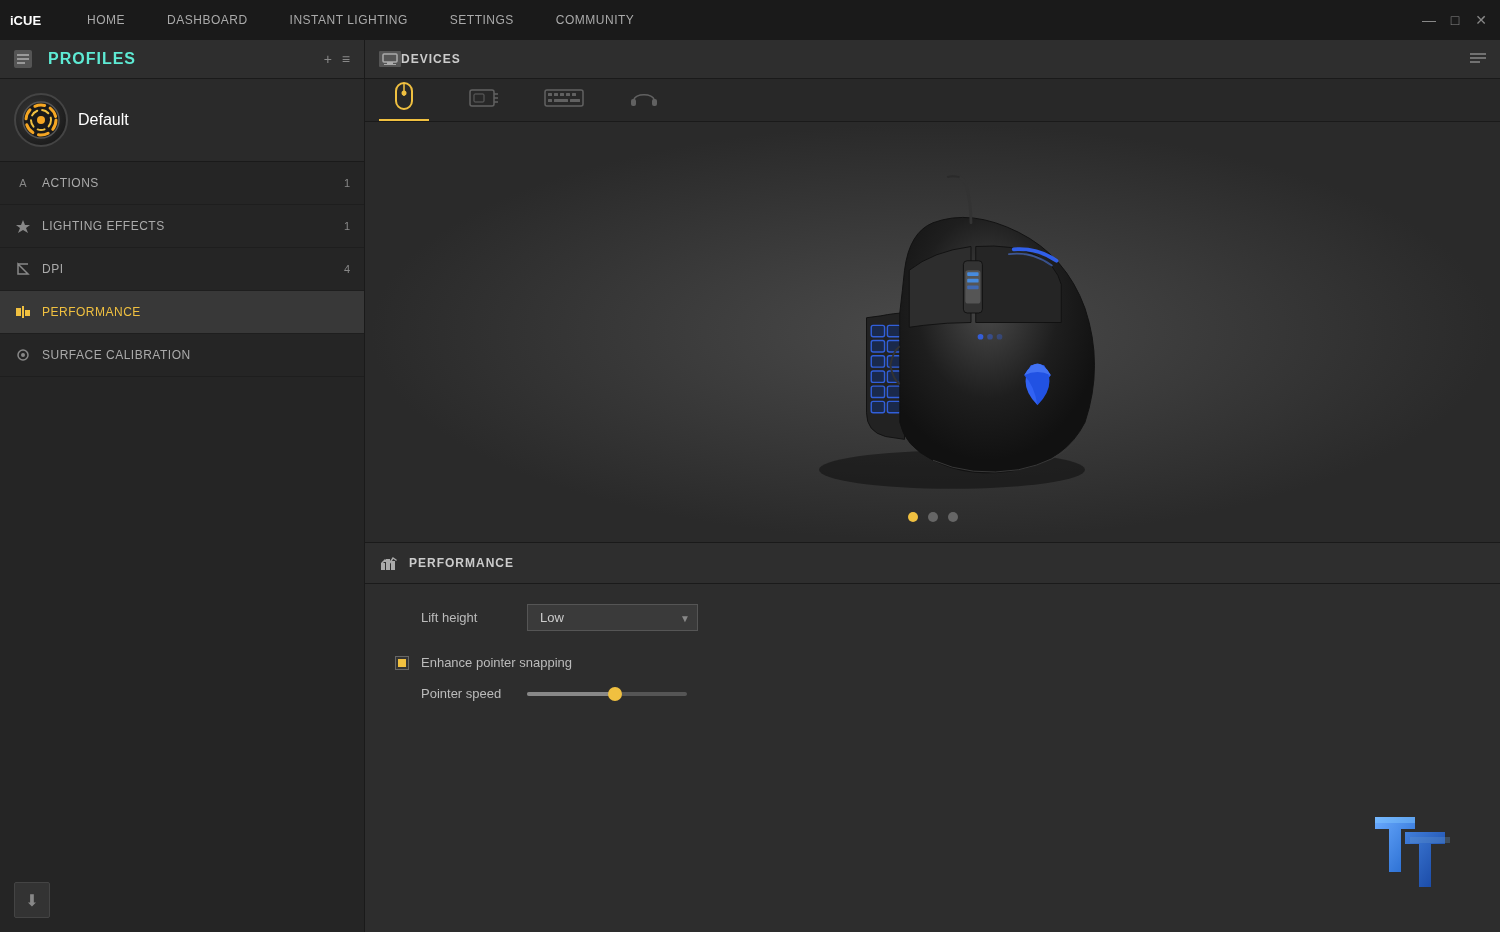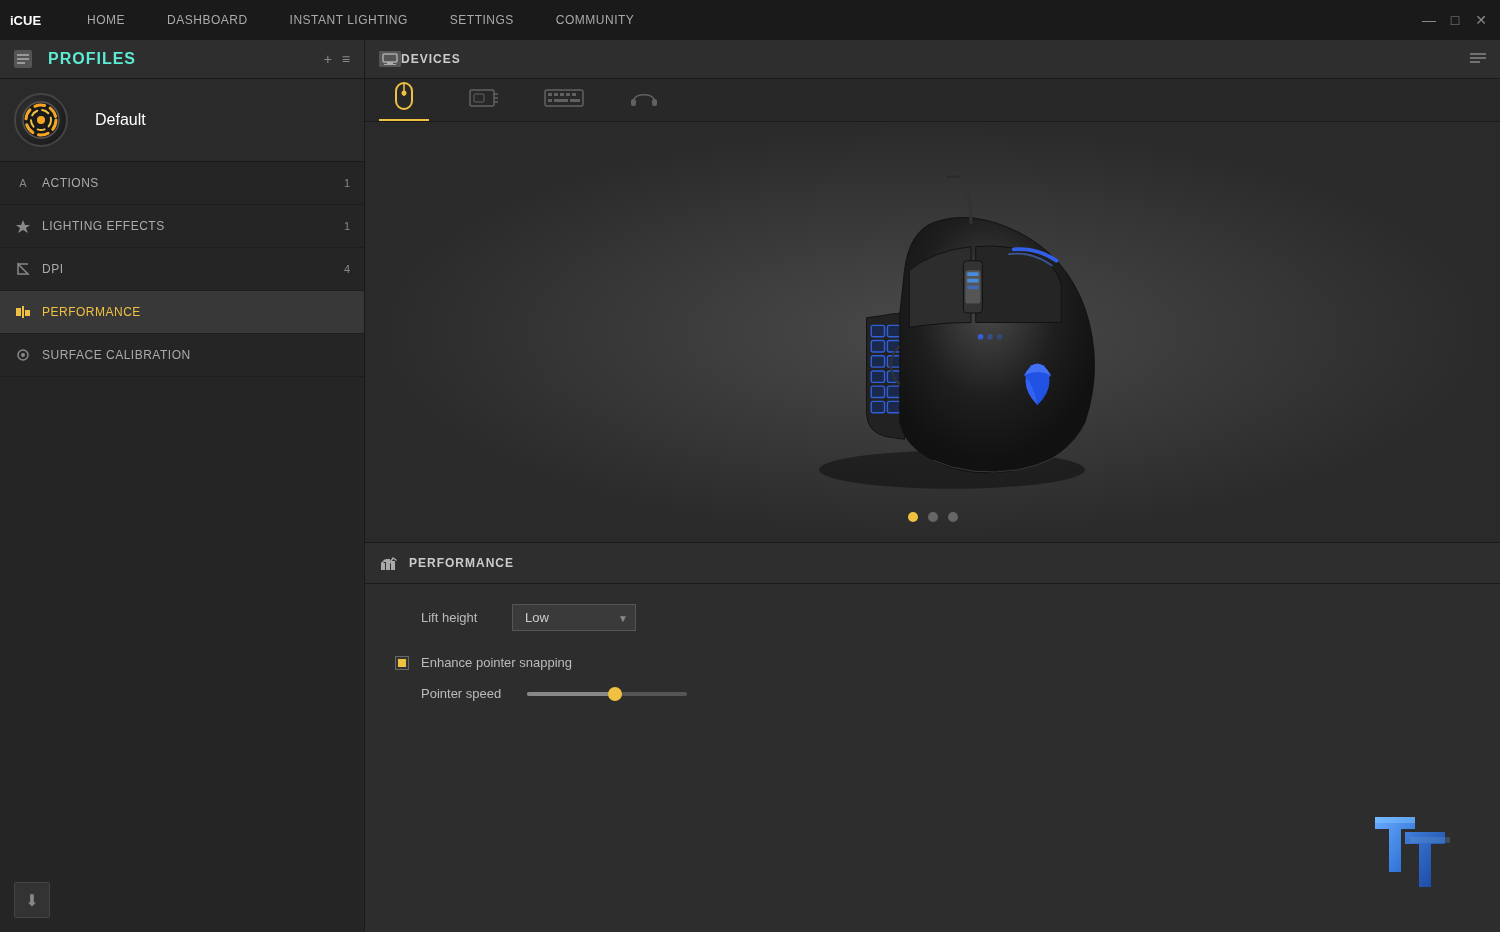--- a/index.html
+++ b/index.html
@@ -101,21 +101,21 @@
       font-size: 14px;
       cursor: pointer;
     }
 
     
     #profile-item {
       display: flex;
       align-items: center;
       padding: 14px;
       background: #2a2a2a;
-      gap: 27px;
+      gap: 10px;
       border-bottom: 1px solid #1a1a1a;
     }
     #profile-avatar {
       width: 54px;
       height: 54px;
       border-radius: 50%;
       background: radial-gradient(circle at 40% 40%, #3a3a3a, #111);
       border: 2px solid #444;
       display: flex;
       align-items: center;
@@ -347,37 +347,37 @@
     }
     .checkbox-label {
       font-size: 13px;
       color: #bbb;
     }
 
     
     .field-row {
       display: flex;
       align-items: center;
-      gap: 1px;
+      gap: 16px;
       margin-bottom: 24px;
       margin-left: 26px;
     }
     .field-label {
       font-size: 13px;
       color: #bbb;
       width: 90px;
     }
     .dropdown-select {
       background: #3a3a3a;
       border: 1px solid #555;
       color: #ccc;
       padding: 5px 30px 5px 12px;
       font-size: 13px;
       cursor: pointer;
-      width: 124px;
+      width: 171px;
       appearance: none;
       -webkit-appearance: none;
       position: relative;
     }
     .dropdown-wrapper {
       position: relative;
       display: inline-block;
     }
     .dropdown-arrow {
       position: absolute;

